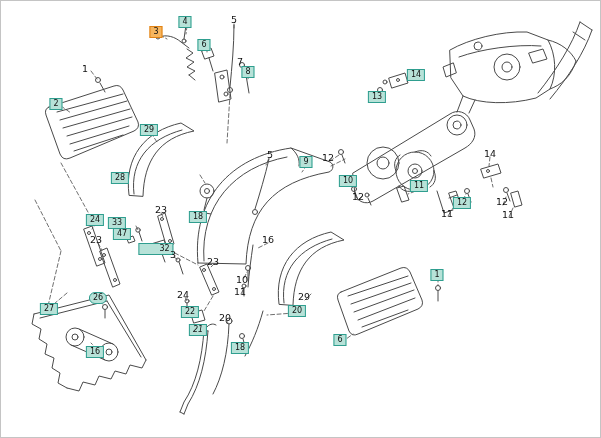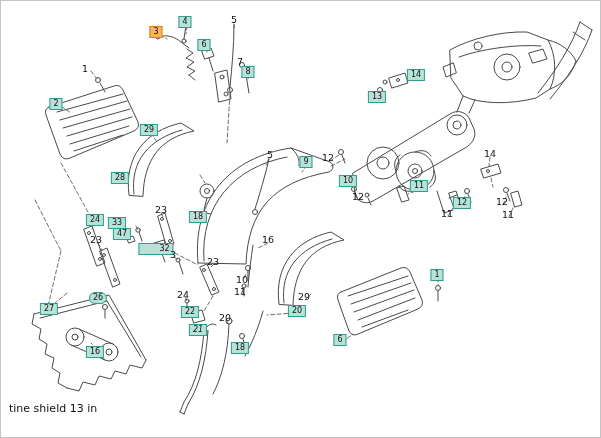--- a/index.html
+++ b/index.html
@@ -300,14 +300,13 @@
       <span class="callout teal" style="left: 197px; top: 329px; font-style: italic;">21</span>
       <span class="callout plain" style="left: 224px; top: 317px;">20</span>
       <span class="callout teal" style="left: 239px; top: 347px;">18</span>
       <span class="callout plain" style="left: 303px; top: 296px;">29</span>
       <span class="callout teal" style="left: 296px; top: 310px;">20</span>
       <span class="callout teal" style="left: 339px; top: 339px;">6</span>
       <span class="callout teal" style="left: 94px; top: 351px;">16</span>
       <span class="callout teal" style="left: 436px; top: 274px;">1</span>
     </div>
 
-  <div class="caption">tine shield 13 in</div>
 </div>
 
 </body></html>

